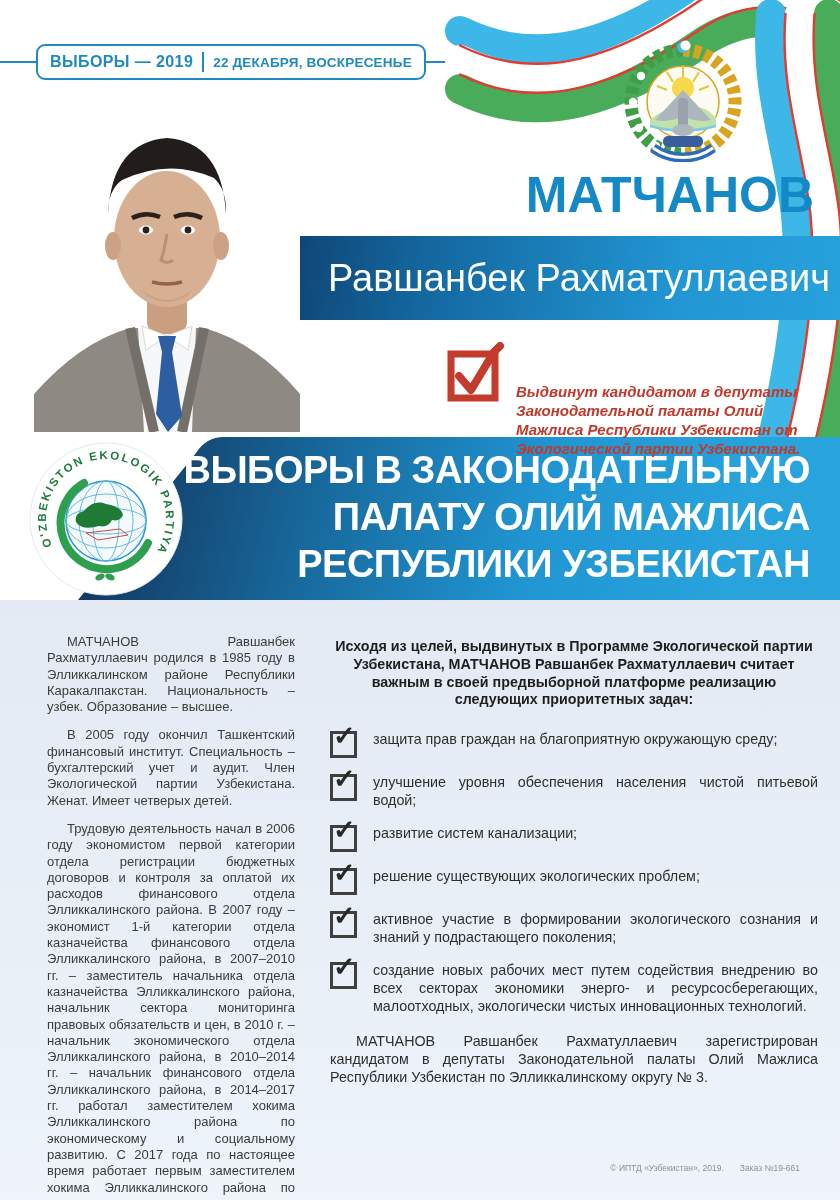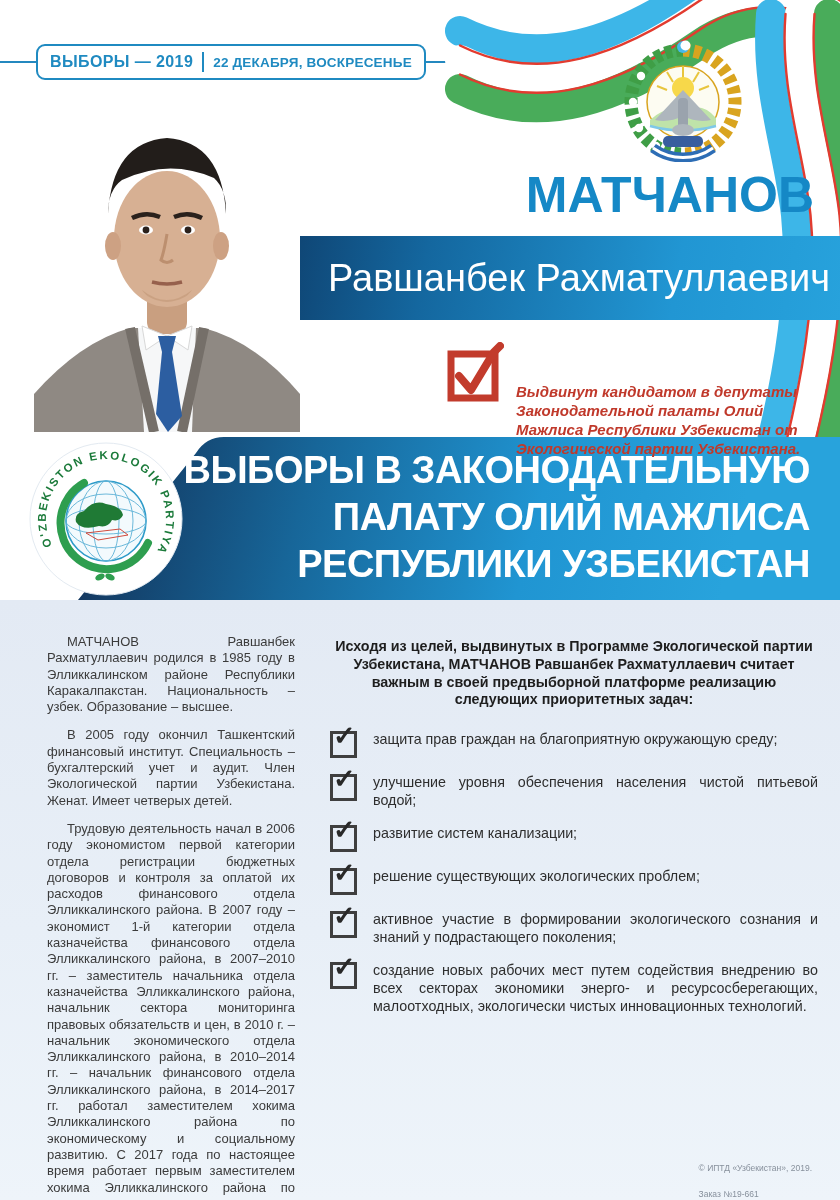--- a/index.html
+++ b/index.html
@@ -52,21 +52,21 @@
 
   .rightcol{position:absolute;left:330px;top:22px;width:488px;}
   .intro{font-weight:bold;font-size:14.3px;line-height:17.8px;color:#1e1e1e;text-align:center;
          margin:16px 0 21px 0;padding:0 4px;}
   .task{display:flex;margin-bottom:15px;}
   .cb{flex:0 0 21px;width:21px;height:21px;border:3px solid #3f3f3f;position:relative;margin-right:16px;margin-top:1px;}
   .cb .mark{position:absolute;top:-11px;left:0px;font-size:27px;font-weight:bold;color:#282828;line-height:1;}
   .task-text{font-size:14.3px;line-height:18px;color:#2e2e2e;text-align:justify;}
   .registered{margin:18px 0 0 0;font-size:14.3px;line-height:17.8px;color:#2e2e2e;text-align:justify;text-indent:26px;}
 
-  .footer{position:absolute;right:28px;top:563px;font-size:8.5px;color:#87909c;display:flex;gap:16px;white-space:nowrap;flex-direction:column;}
+  .footer{position:absolute;right:40px;top:563px;font-size:8.5px;color:#87909c;display:flex;gap:16px;white-space:nowrap;}
 </style>
 </head>
 <body>
 
 <div id="poster">
 
   <div class="top-rule"></div>
   <div class="badge">
     <span class="b-left">ВЫБОРЫ — 2019</span>
     <span class="b-div"></span>
@@ -254,20 +254,21 @@
           </span>
         <span class="task-text">активное участие в формировании экологического сознания и знаний у подрастающего поколения;</span>
       </div>
       <div class="task">
         <span class="cb">
             <span class="mark">✓</span>
           </span>
         <span class="task-text">создание новых рабочих мест путем содействия внедрению во всех секторах экономики энерго- и ресурсосберегающих, малоотходных, экологически чистых инновационных технологий.</span>
       </div>
 
+      <p class="registered">МАТЧАНОВ Равшанбек Рахматуллаевич зарегистрирован кандидатом в депутаты Законодательной палаты Олий Мажлиса Республики Узбекистан по Элликкалинскому округу № 3.</p>
     </div>
 
     <div class="footer">
       <span>© ИПТД «Узбекистан», 2019.</span>
       <span>Заказ №19-661</span>
     </div>
   </div>
 
 </div>
 

